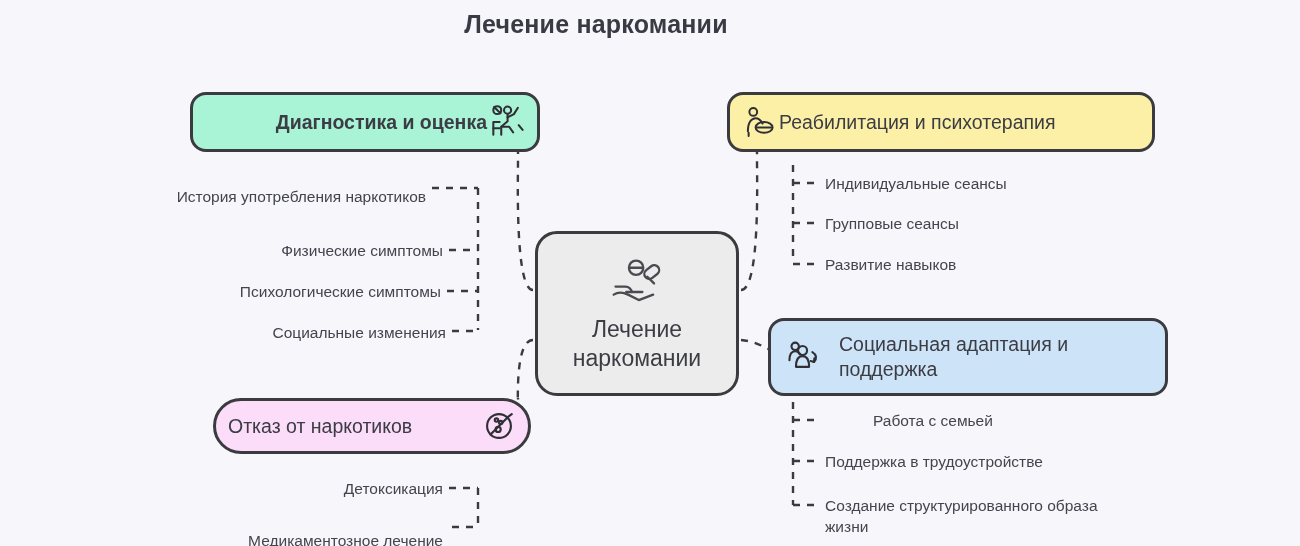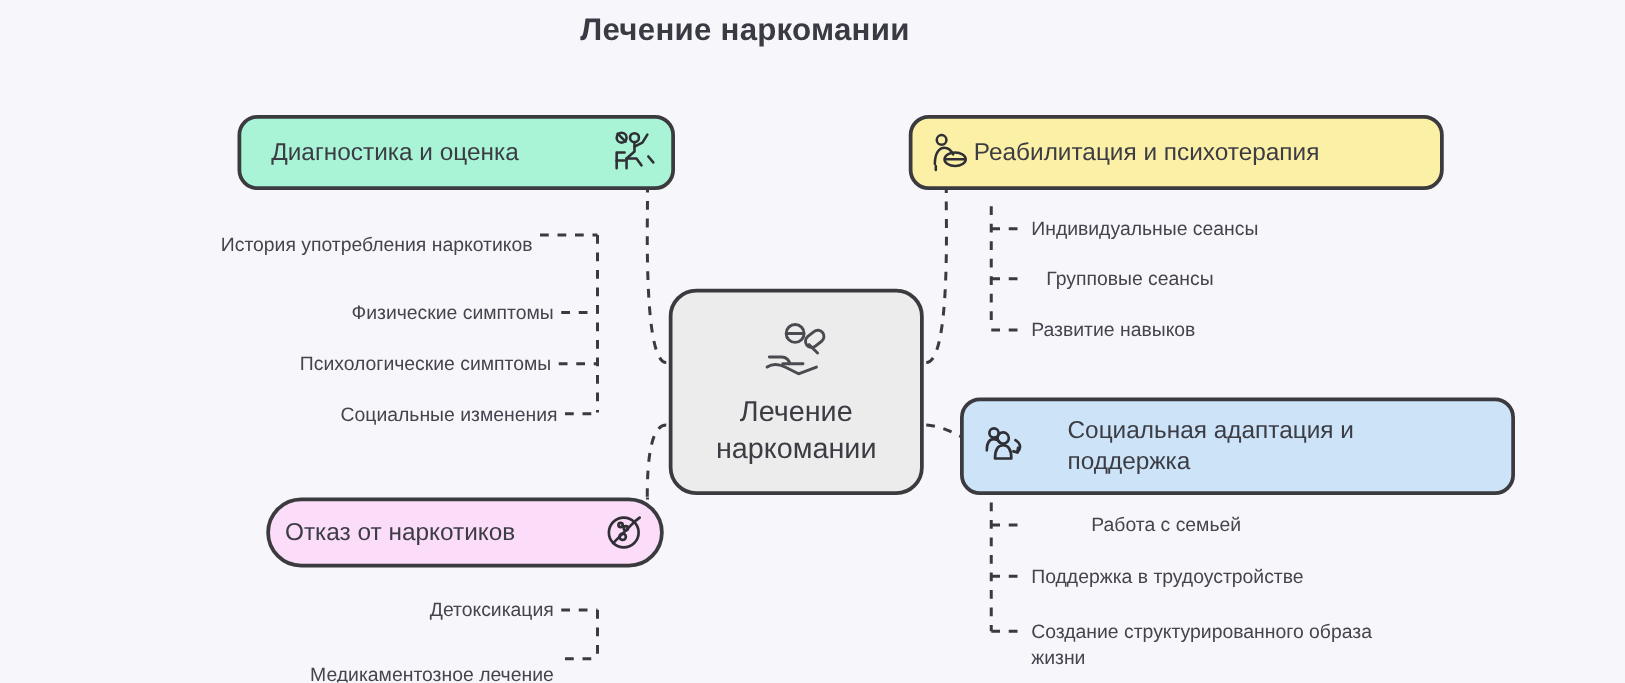--- a/index.html
+++ b/index.html
@@ -65,31 +65,32 @@
   
   .node-green  { background: #a9f4d6; }
   .node-yellow { background: #fbf0a6; }
   .node-blue   { background: #cde4f8; }
   .node-pink   { background: #fbdcf9; }
 
   
   #node-diagnostics {
     left: 190px; top: 92px; width: 350px; height: 60px;
     padding: 0 12px 0 24px;
-    justify-content: space-between;
+    justify-content: flex-end;
+    font-weight: bold;
   }
   #node-rehab {
     left: 727px; top: 92px; width: 428px; height: 60px;
     padding: 0 18px 0 14px;
     gap: 1px;
   }
   #node-social {
-    left: 768px; top: 318px; width: 444px; height: 78px;
+    left: 768px; top: 318px; width: 400px; height: 78px;
     padding: 0 16px 0 16px;
-    gap: 31px;
+    gap: 16px;
   }
   #node-refusal {
     left: 213px; top: 398px; width: 318px; height: 56px;
     padding: 0 12px 0 12px;
     justify-content: space-between;
     border-radius: 28px;
   }
 
   
   #node-center {
@@ -201,21 +202,21 @@
         <path d="M5 34 C5 22 10 17 15 17 C19 17 22 20 24 24"></path>
         <ellipse cx="26" cy="29" rx="11" ry="7"></ellipse>
         <path d="M17 29 L35 29"></path>
         <path d="M6 36 L6 40"></path>
       </svg>
     </span>
     <span class="label">Реабилитация и психотерапия</span>
   </div>
 
   <div class="leaf" style="left:825px; top:173px;">Индивидуальные сеансы</div>
-  <div class="leaf" style="left:825px; top:213px;margin-left:12px;">Групповые сеансы</div>
+  <div class="leaf" style="left:825px; top:213px;">Групповые сеансы</div>
   <div class="leaf" style="left:825px; top:254px;">Развитие навыков</div>
 
   <div id="node-center">
     <span class="nicon">
       <svg width="58" height="52" viewBox="0 0 64 58" fill="none" stroke="#4a4a50" stroke-width="2.6" stroke-linecap="round" stroke-linejoin="round">
         <circle cx="31" cy="12" r="8"></circle>
         <line x1="24" y1="12" x2="38" y2="12"></line>
         <rect x="38" y="18" width="18" height="11" rx="5.5" transform="rotate(-38 38 18)"></rect>
         <line x1="43.5" y1="22" x2="51" y2="29.5"></line>
         <path d="M8 33 L19 33 C23 33 26 36 26 39 L20 39"></path>

